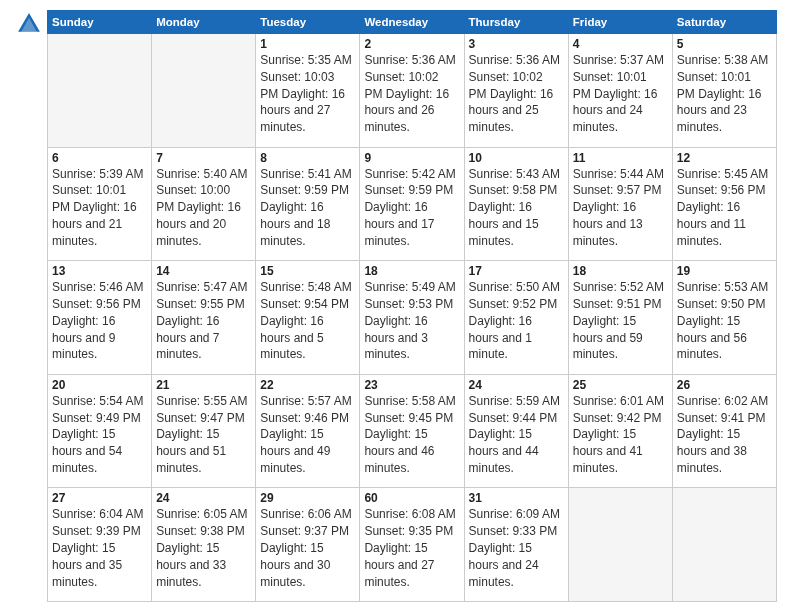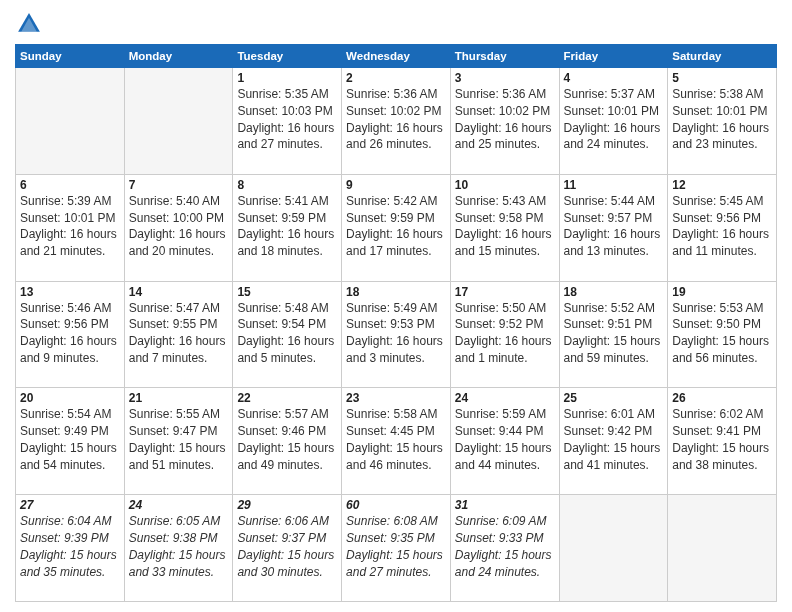--- a/index.html
+++ b/index.html
@@ -8,21 +8,21 @@
       height: 612px;
       font-family: Arial, sans-serif;
       background: #fff;
       overflow: hidden;
     }
     .page {
       width: 792px;
       height: 612px;
       padding: 10px 15px;
       display: flex;
-      flex-direction: column;
+      flex-direction: row;
     }
     .header {
       display: flex;
       justify-content: space-between;
       align-items: flex-start;
       margin-bottom: 6px;
     }
     .logo {
       display: flex;
       align-items: center;
@@ -88,21 +88,20 @@
       display: block;
       margin-bottom: 1px;
     }
     .day-info {
       font-size: 12px;
       color: #333;
       line-height: 1.4;
     }
     .last-row td {
       height: 70px;
-      font-style: italic;
     }
   </style>
 </head>
 <body>
 
 <div class="page">
   <div class="header">
     <div class="logo">
       <svg class="logo-icon" viewBox="0 0 36 36">
         <polygon points="18,4 32,28 4,28" fill="#1a6ab8"></polygon>
@@ -292,21 +291,21 @@
           <td>
             <span class="day-num">22</span>
             <div class="day-info">Sunrise: 5:57 AM
 Sunset: 9:46 PM
 Daylight: 15 hours
 and 49 minutes.</div>
           </td>
           <td>
             <span class="day-num">23</span>
             <div class="day-info">Sunrise: 5:58 AM
-Sunset: 4:45 PM
+Sunset: 9:45 PM
 Daylight: 15 hours
 and 46 minutes.</div>
           </td>
           <td>
             <span class="day-num">24</span>
             <div class="day-info">Sunrise: 5:59 AM
 Sunset: 9:44 PM
 Daylight: 15 hours
 and 44 minutes.</div>
           </td>

